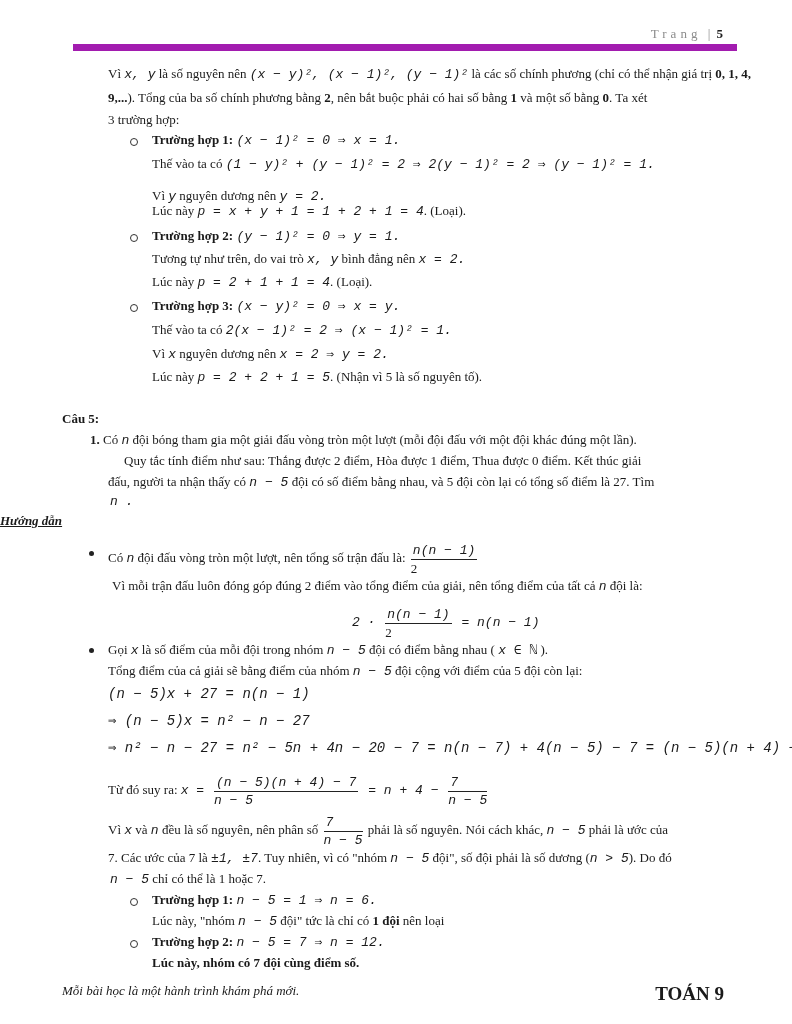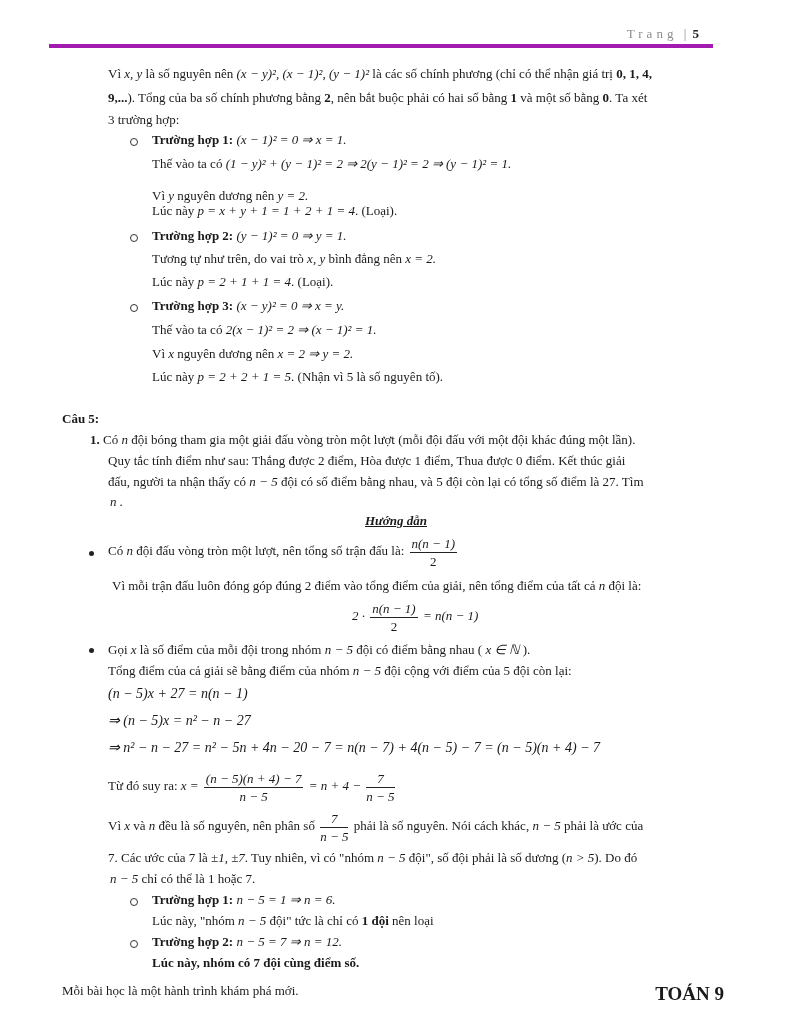--- a/index.html
+++ b/index.html
@@ -2,53 +2,53 @@
 <html><head>
   <meta charset="utf-8">
   <style>
     html, body { margin: 0; padding: 0; background: #ffffff; }
     body {
       width: 792px; height: 1024px; position: relative; overflow: hidden;
       font-family: "Liberation Serif", "DejaVu Serif", serif;
       color: #1a1a1a; font-size: 13px;
     }
     .header {
-      position: absolute; top: 24px; left: 49px; width: 664px; height: 20px;
-      border-bottom: 4px solid #a21caf;
+      position: absolute; top: 24px; left: 73px; width: 664px; height: 20px;
+      border-bottom: 7px solid #a21caf;
     }
     .header-right {
       position: absolute; right: 14px; top: 2px; font-size: 13px;
     }
     .header-label { color: #8c8c8c; letter-spacing: 4px; }
     .header-sep { color: #8c8c8c; margin: 0 3px; }
     .header-num { font-weight: bold; color: #222; }
     .content { position: absolute; left: 0; top: 0; width: 792px; }
     .line {
       position: absolute; white-space: nowrap; line-height: 20px; font-size: 13px;
     }
-    .m { font-style: italic; font-family: Liberation Serif, serif; }
+    .m { font-style: italic; font-family: Liberation Mono, monospace; }
     .b { font-weight: bold; }
     .circ {
       position: absolute; width: 6px; height: 6px; border: 1px solid #333;
       border-radius: 50%;
     }
     .dot {
       position: absolute; width: 5px; height: 5px; background: #222; border-radius: 50%;
     }
     .frac {
-      display: inline-block; vertical-align: middle; text-align: center; margin: 0 2px;
+      display: inline-block; vertical-align: middle; margin: 8px 2px;
     }
     .frac .num { display: block; padding: 0 2px; border-bottom: 1px solid #222; line-height: 17px; }
     .frac .den { display: block; line-height: 17px; }
     .underline-title {
-      position: absolute; left: 0; width: 792px; text-align: center; top: 513px;
+      position: absolute; left: 0; width: 792px; text-align: left; top: 513px;
       font-style: italic; font-weight: bold; text-decoration: underline; font-size: 13px;
     }
     .footer-left {
-      position: absolute; left: 62px; top: 983px; font-size: 13px;
+      position: absolute; left: 62px; top: 983px; font-style: italic; font-size: 13px;
     }
     .footer-right {
       position: absolute; right: 68px; top: 983px; font-weight: bold; font-size: 19px;
     }
   </style>
 </head>
 <body>
 
 <div class="header">
   <div class="header-right">
@@ -108,21 +108,21 @@
   </div>
   <div class="line" style="left:152px; top:367px;">
     <span>Lúc này </span><span class="m">p = 2 + 2 + 1 = 5</span><span>. (Nhận vì 5 là số nguyên tố).</span>
   </div>
 
   <div class="line b" style="left:62px; top:409px;">Câu 5:</div>
   <div class="line" style="left:90px; top:430px;">
     <span class="b">1.</span>
     <span>Có </span><span class="m">n</span><span> đội bóng tham gia một giải đấu vòng tròn một lượt (mỗi đội đấu với một đội khác đúng một lần).</span>
   </div>
-  <div class="line" style="left:108px; top:451px;">Quy tắc tính điểm như sau: Thắng được 2 điểm, Hòa được 1 điểm, Thua được 0 điểm. Kết thúc giải</div>
+  <div class="line" style="left:124px; top:451px;">Quy tắc tính điểm như sau: Thắng được 2 điểm, Hòa được 1 điểm, Thua được 0 điểm. Kết thúc giải</div>
   <div class="line" style="left:108px; top:472px;">
     <span>đấu, người ta nhận thấy có </span><span class="m">n − 5</span><span> đội có số điểm bằng nhau, và 5 đội còn lại có tổng số điểm là 27. Tìm</span>
   </div>
   <div class="line m" style="left:110px; top:492px;">n .</div>
 
   <div class="underline-title">Hướng dẫn</div>
 
   <span class="dot" style="left:89px; top:551px;"></span>
   <div class="line" style="left:108px; top:534px; line-height:34px;">
     <span>Có </span><span class="m">n</span><span> đội đấu vòng tròn một lượt, nên tổng số trận đấu là: </span><span class="frac"><span class="num m">n(n − 1)</span><span class="den">2</span></span>

